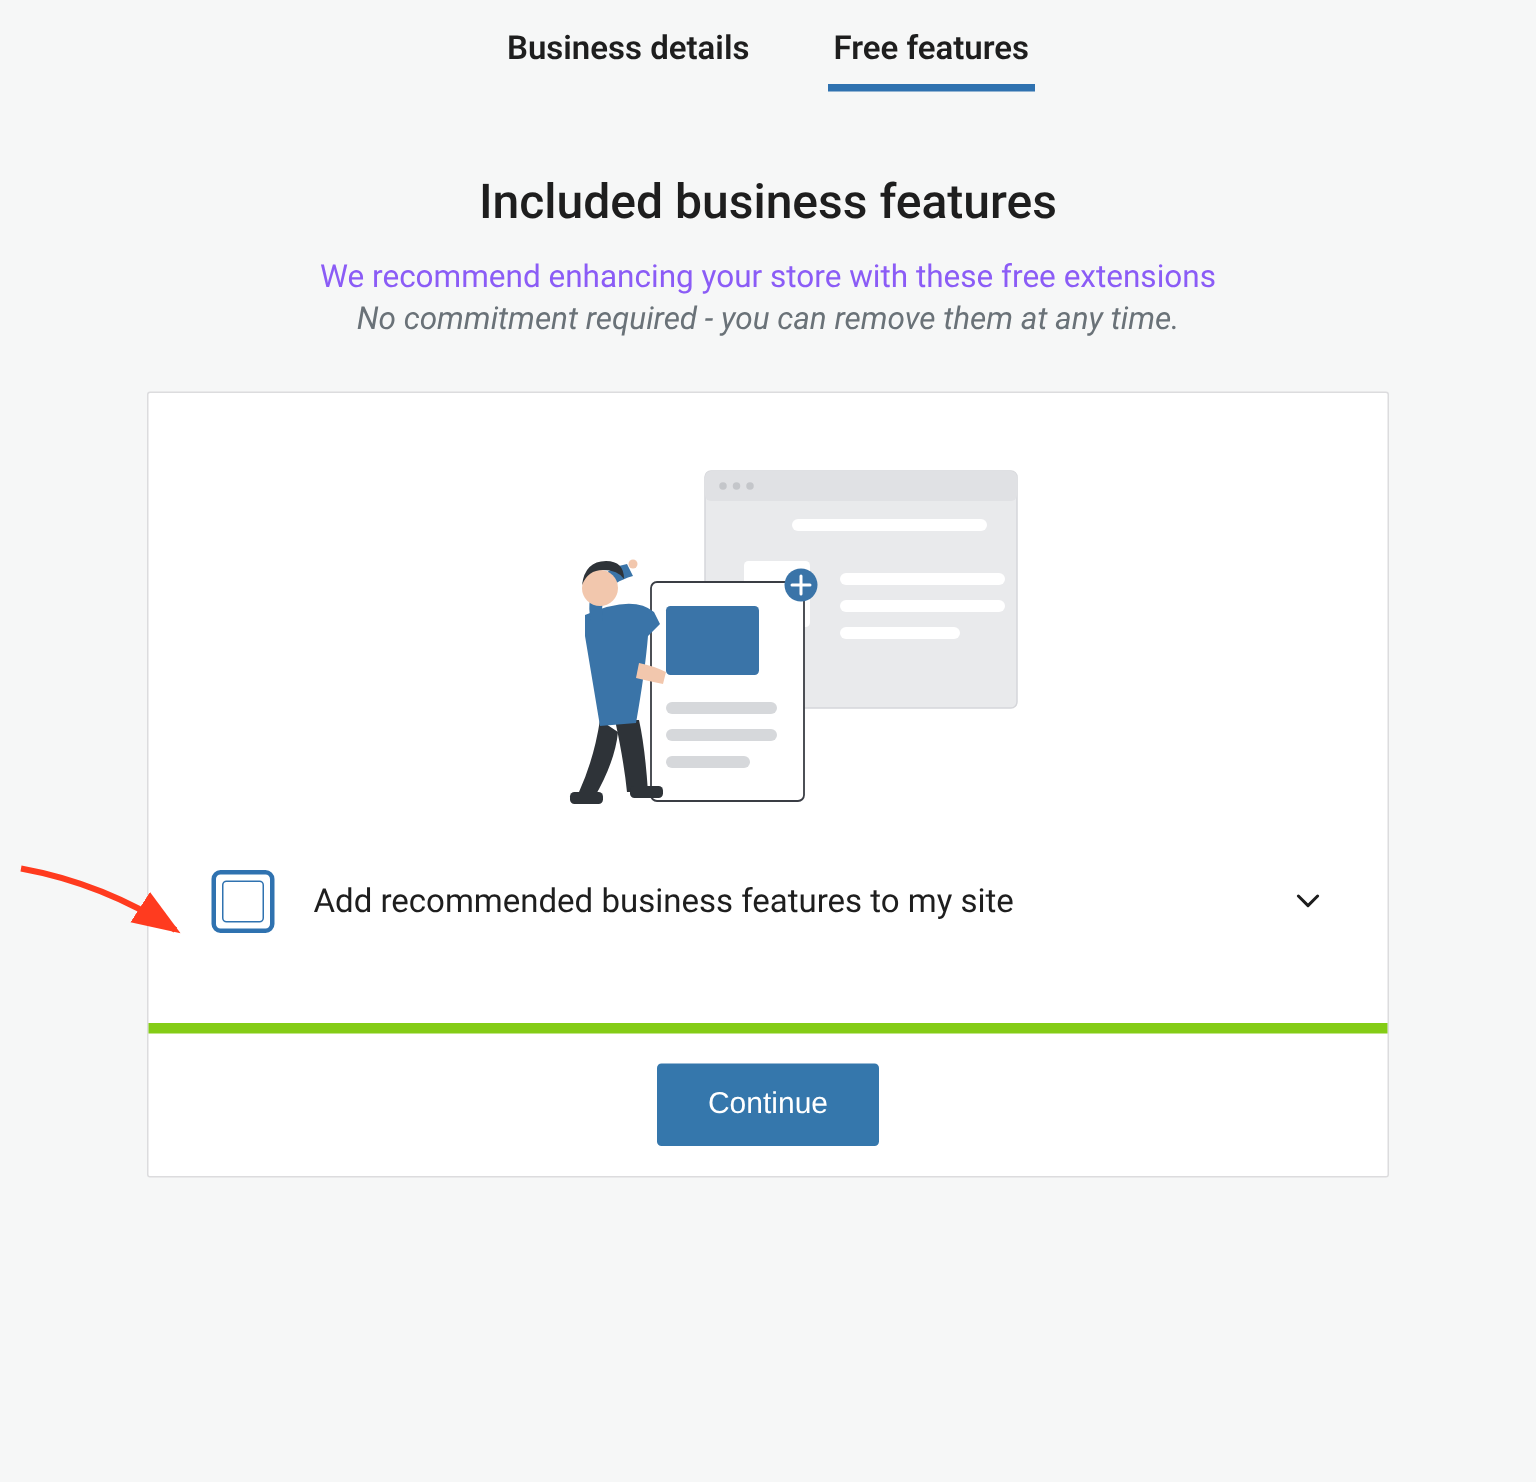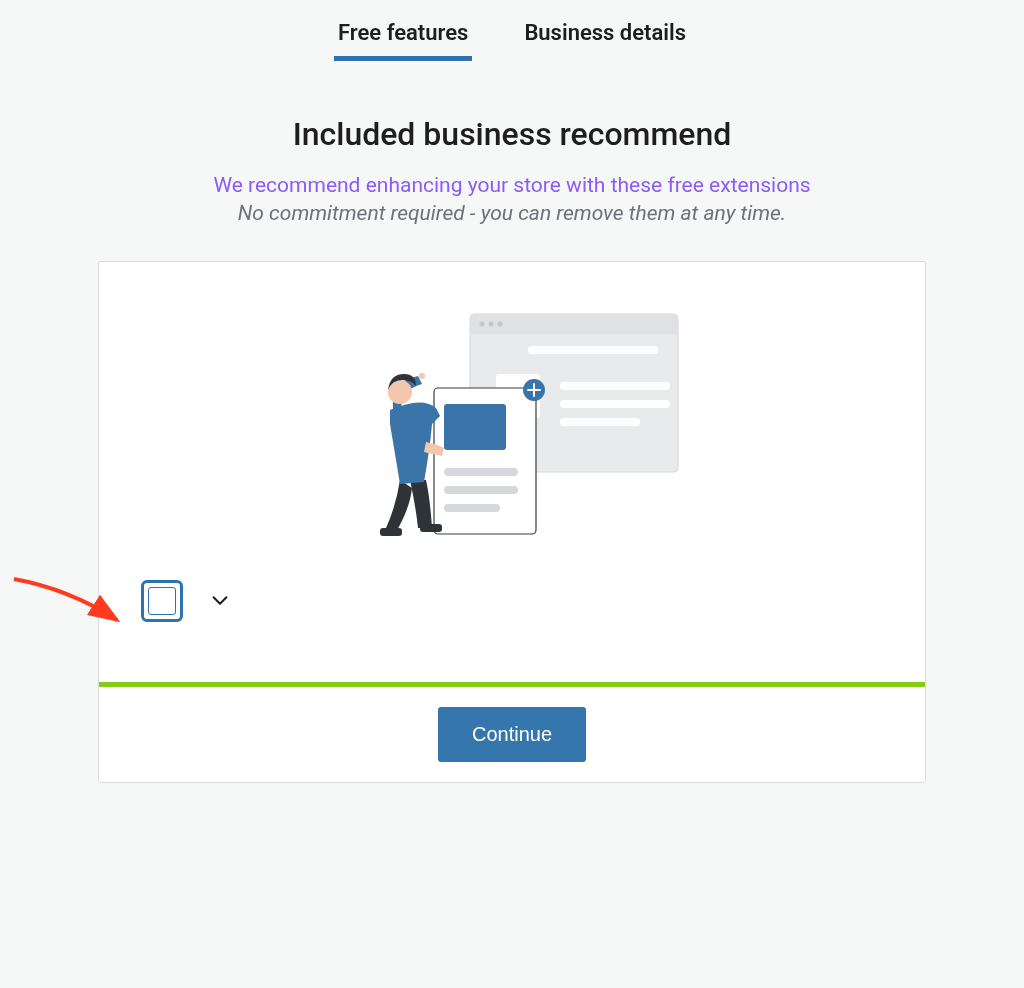--- a/index.html
+++ b/index.html
@@ -24,37 +24,37 @@
   .illus{display:block;margin:0 auto 40px auto;width:340px;height:230px;}
 
   
   .option-row{display:flex;align-items:center;gap:26px;padding:0 18px;}
   .checkbox{width:36px;height:36px;border:3px solid #2f72b0;border-radius:6px;background:#ffffff;position:relative;flex:0 0 auto;cursor:pointer;}
   .checkbox::after{content:"";position:absolute;inset:4px;border:1px solid #2f72b0;border-radius:3px;}
   .option-label{font-size:22px;color:#1e1e1e;flex:1 1 auto;}
   .chevron{flex:0 0 auto;cursor:pointer;}
 
   
-  .card-footer{border-top:5px solid #84cc16;padding:20px 0;text-align:center;}
+  .card-footer{border-top:7px solid #84cc16;padding:20px 0;text-align:center;}
   .continue-btn{display:inline-block;background:#3577ac;color:#ffffff;border:none;font-size:20px;font-weight:500;padding:16px 34px;border-radius:3px;cursor:pointer;}
 
   
   .arrow{position:absolute;left:-90px;top:312px;width:120px;height:60px;pointer-events:none;}
 </style>
 </head>
 <body>
 <div class="page">
 
   <div class="tabs">
+    <div class="tab">Business details</div>
     <div class="tab active">Free features</div>
-    <div class="tab">Business details</div>
   </div>
 
   <div class="heading-wrap">
-    <h1 class="page-title">Included business recommend</h1>
+    <h1 class="page-title">Included business features</h1>
     <div class="sub1">We recommend enhancing your store with these free extensions</div>
     <div class="sub2">No commitment required - you can remove them at any time.</div>
   </div>
 
   <div class="card">
     <div class="card-body">
 
       <svg class="arrow" viewBox="0 0 120 60">
         <defs>
           <marker id="ah" markerWidth="10" markerHeight="10" refX="7" refY="3" orient="auto">
@@ -97,20 +97,21 @@
         <circle cx="80" cy="66" r="3" fill="#f2c7ad"></circle>
 
         <path d="M84 132 q10 2 18 6 l-2 8 q-10 -2 -18 -4 z" fill="#f2c7ad"></path>
 
         <circle cx="58" cy="82" r="12" fill="#f2c7ad"></circle>
         <path d="M46 80 q2 -16 16 -16 q12 0 12 12 q-4 -6 -14 -6 q-10 0 -14 10 z" fill="#2e3338"></path>
       </svg>
 
       <div class="option-row">
         <div class="checkbox"></div>
+        <div class="option-label">Add recommended business features to my site</div>
         <svg class="chevron" width="22" height="22" viewBox="0 0 24 24">
           <path d="M5 8 l7 7 l7 -7" stroke="#1e1e1e" stroke-width="2.2" fill="none" stroke-linecap="round" stroke-linejoin="round"></path>
         </svg>
       </div>
 
     </div>
     <div class="card-footer">
       <button class="continue-btn">Continue</button>
     </div>
   </div>

